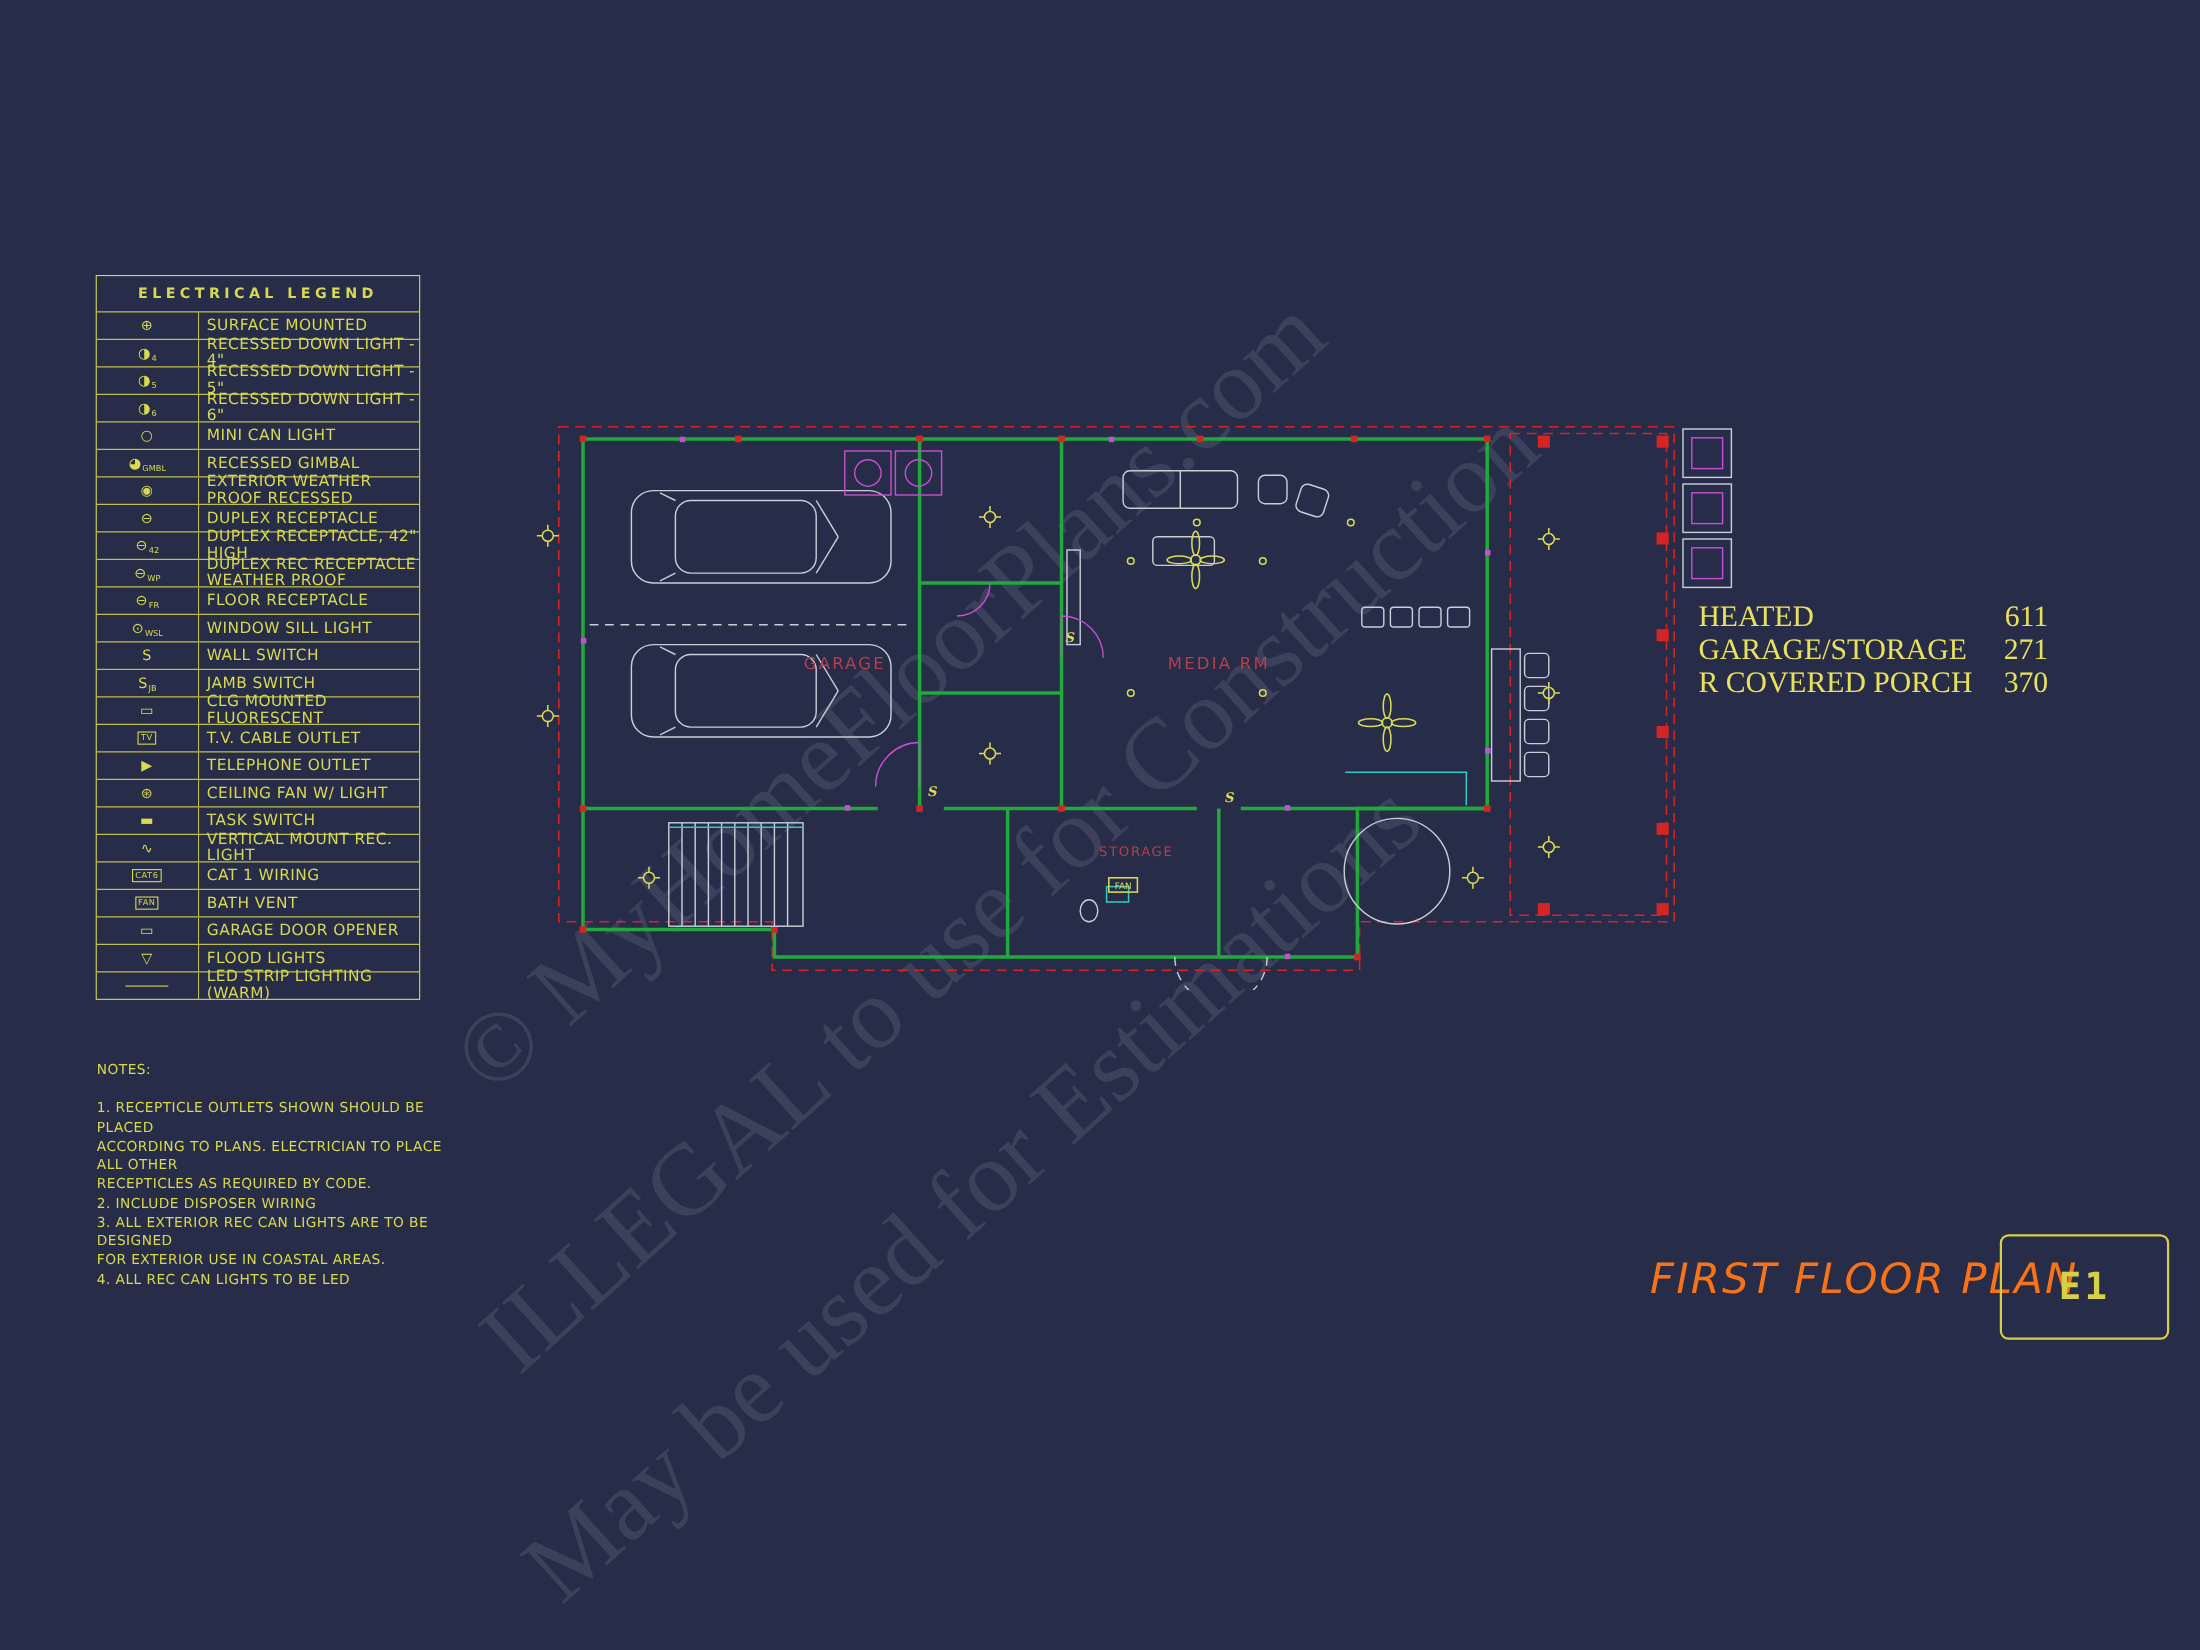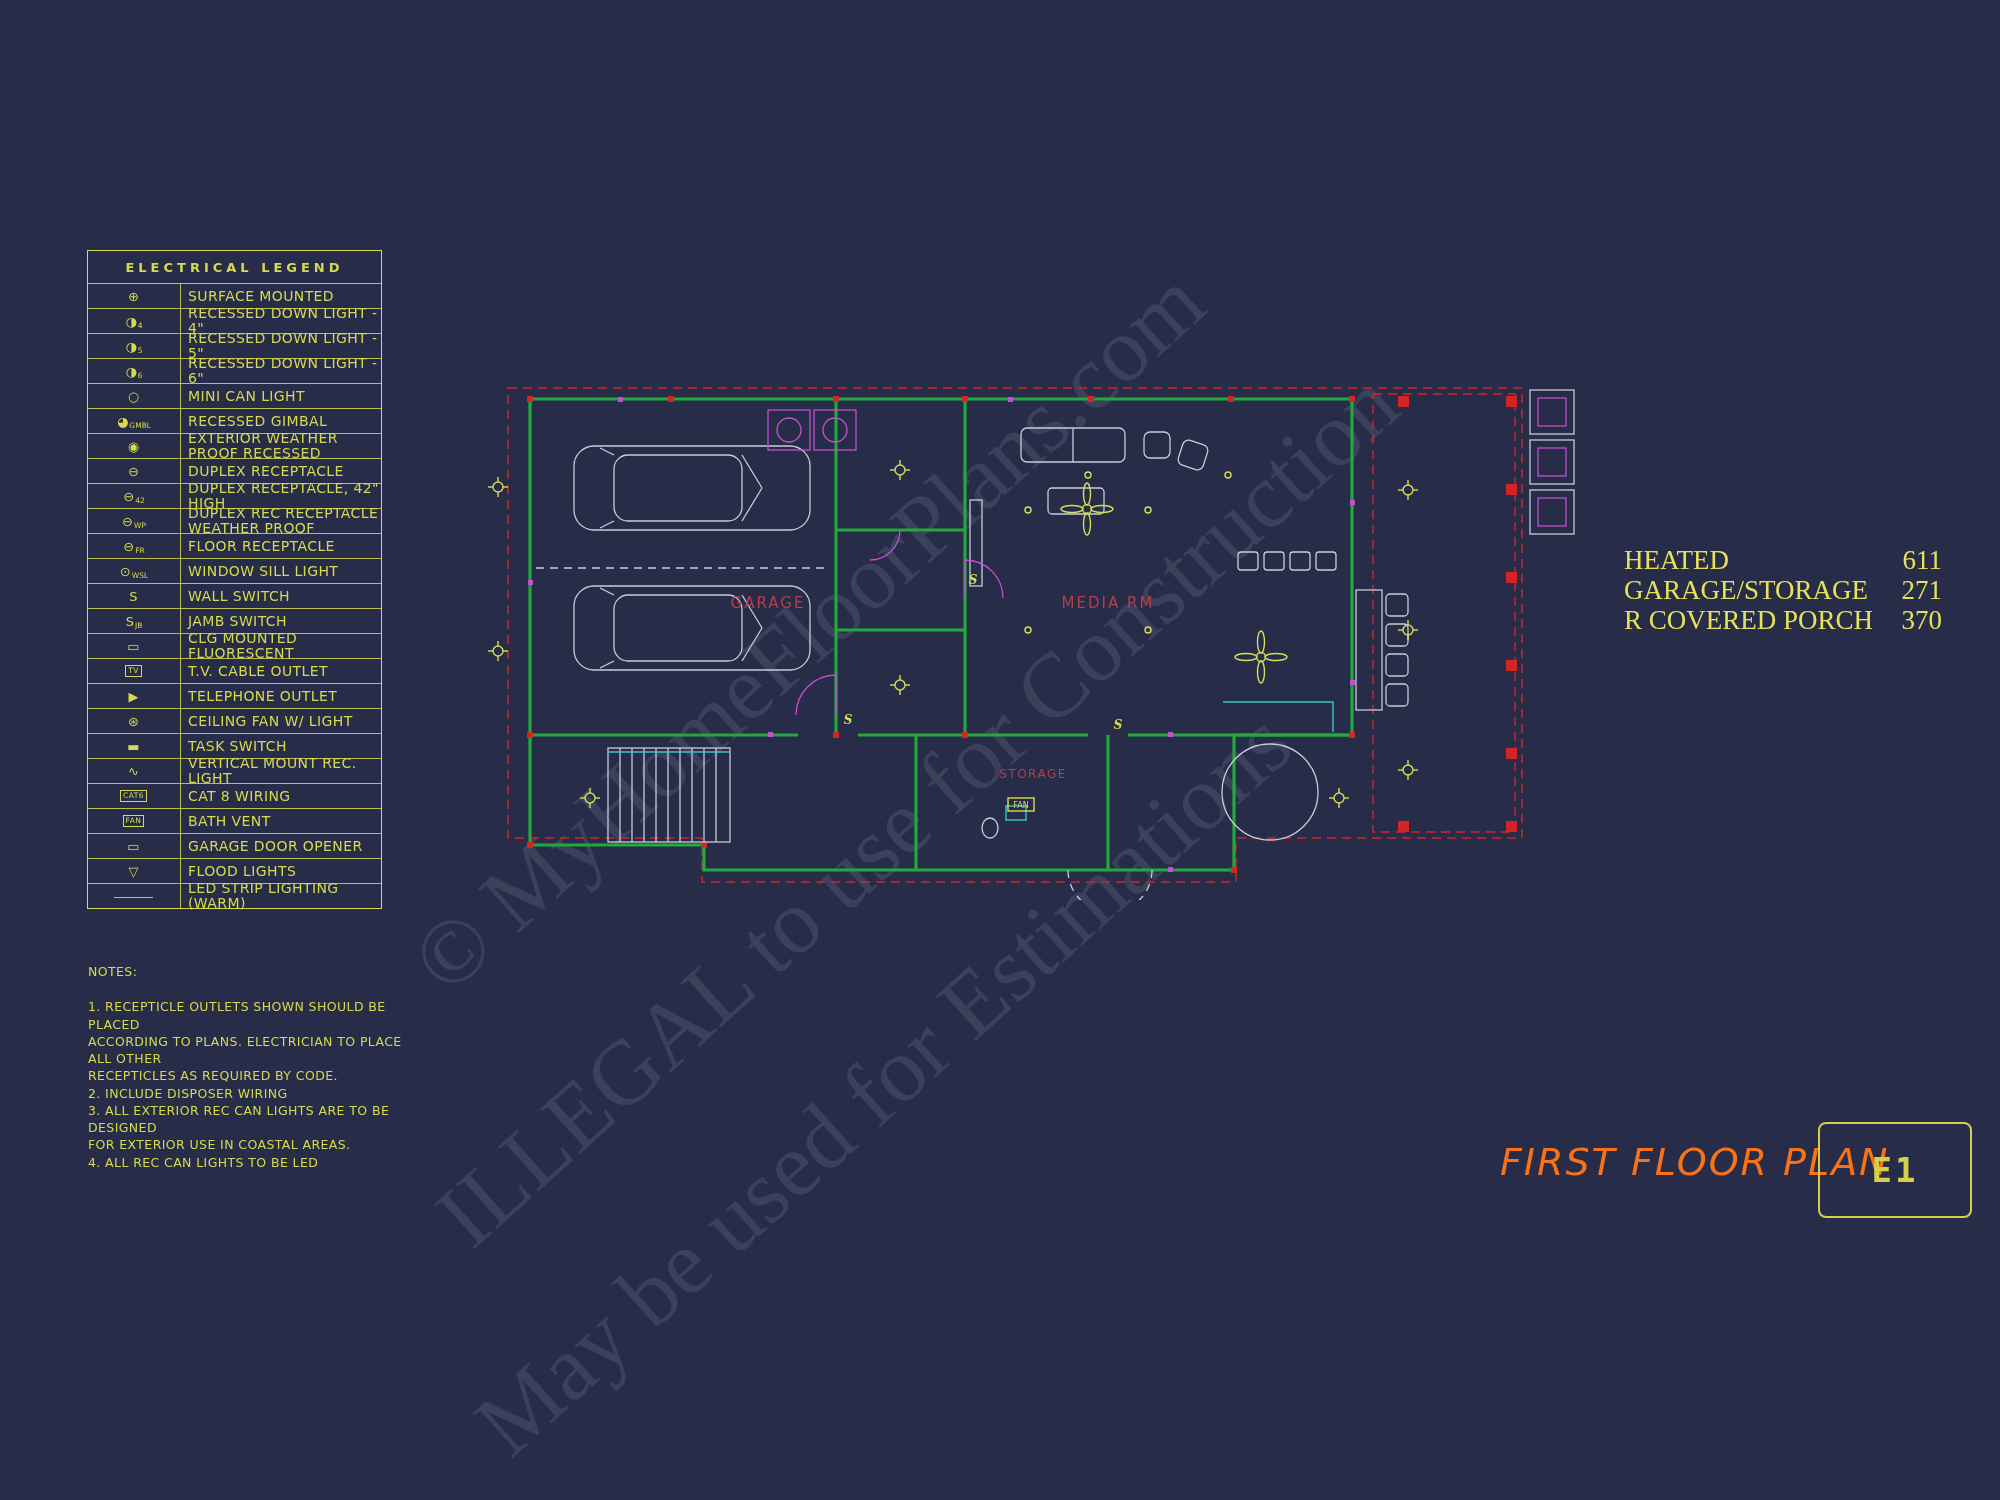--- a/index.html
+++ b/index.html
@@ -52,21 +52,21 @@
   .plan .c{stroke:#2fc9c9;stroke-width:1.4;fill:none}
   .plan .y{stroke:#d9dc55;stroke-width:1.4;fill:none}
   .plan .rf{fill:#d42525}
   .plan .lab{fill:#b2404e;font:15px "DejaVu Sans",sans-serif;letter-spacing:2px;text-anchor:middle}
   .plan .lab2{fill:#b2404e;font:12px "DejaVu Sans",sans-serif;letter-spacing:1.5px;text-anchor:middle}
   .plan .ylab{fill:#d9dc55;font:8px "DejaVu Sans",sans-serif;text-anchor:middle}
   .plan .ytext{fill:#d9dc55;font:italic bold 12px "DejaVu Serif",serif;text-anchor:middle}
 
   
   #areas{
-    position:absolute;left:1624px;top:545px;width:318px;
+    position:absolute;left:1544px;top:545px;width:318px;
     font-family:"Liberation Serif",serif;font-size:27px;color:#e8e15c;line-height:1.12;
   }
   .area-row{display:flex;justify-content:space-between;}
 
   
   #notes{
     position:absolute;left:88px;top:963px;width:320px;
     color:var(--yl);font-size:12.5px;letter-spacing:.4px;line-height:1.38;
   }
   #notes .n-head{margin-bottom:18px;}
@@ -247,21 +247,21 @@
           <span class="glyph">∿</span>
           <span class="sub"></span>
         </span>
     <span class="lbl">VERTICAL MOUNT REC. LIGHT</span>
   </div>
       <div class="lrow">
     <span class="sym">
           <span class="glyph boxed">CAT6</span>
           <span class="sub"></span>
         </span>
-    <span class="lbl">CAT 8 WIRING</span>
+    <span class="lbl">CAT 1 WIRING</span>
   </div>
       <div class="lrow">
     <span class="sym">
           <span class="glyph boxed">FAN</span>
           <span class="sub"></span>
         </span>
     <span class="lbl">BATH VENT</span>
   </div>
       <div class="lrow">
     <span class="sym">

